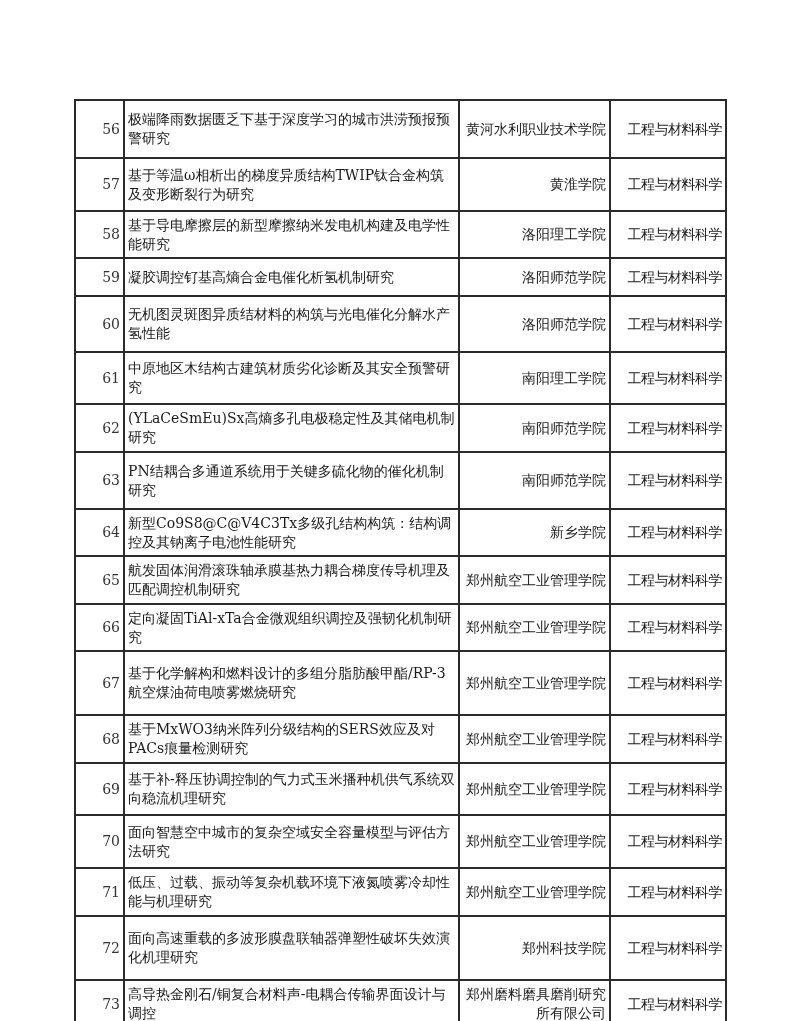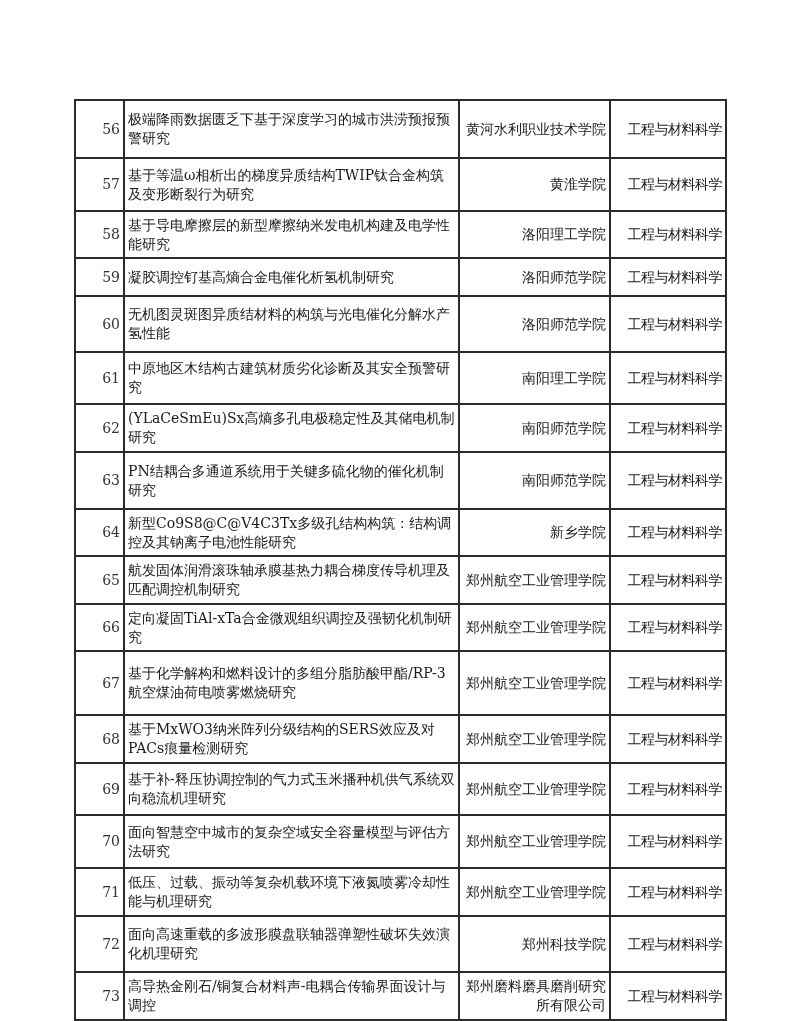--- a/index.html
+++ b/index.html
@@ -153,21 +153,21 @@
         <td class="col-title">面向智慧空中城市的复杂空域安全容量模型与评估方法研究</td>
         <td class="col-inst">郑州航空工业管理学院</td>
         <td class="col-cat">工程与材料科学</td>
       </tr>
       <tr style="height:48px">
         <td class="col-num">71</td>
         <td class="col-title">低压、过载、振动等复杂机载环境下液氮喷雾冷却性能与机理研究</td>
         <td class="col-inst">郑州航空工业管理学院</td>
         <td class="col-cat">工程与材料科学</td>
       </tr>
-      <tr style="height:56px">
+      <tr style="height:64px">
         <td class="col-num">72</td>
         <td class="col-title">面向高速重载的多波形膜盘联轴器弹塑性破坏失效演化机理研究</td>
         <td class="col-inst">郑州科技学院</td>
         <td class="col-cat">工程与材料科学</td>
       </tr>
       <tr style="height:48px">
         <td class="col-num">73</td>
         <td class="col-title">高导热金刚石/铜复合材料声-电耦合传输界面设计与调控</td>
         <td class="col-inst">郑州磨料磨具磨削研究所有限公司</td>
         <td class="col-cat">工程与材料科学</td>

